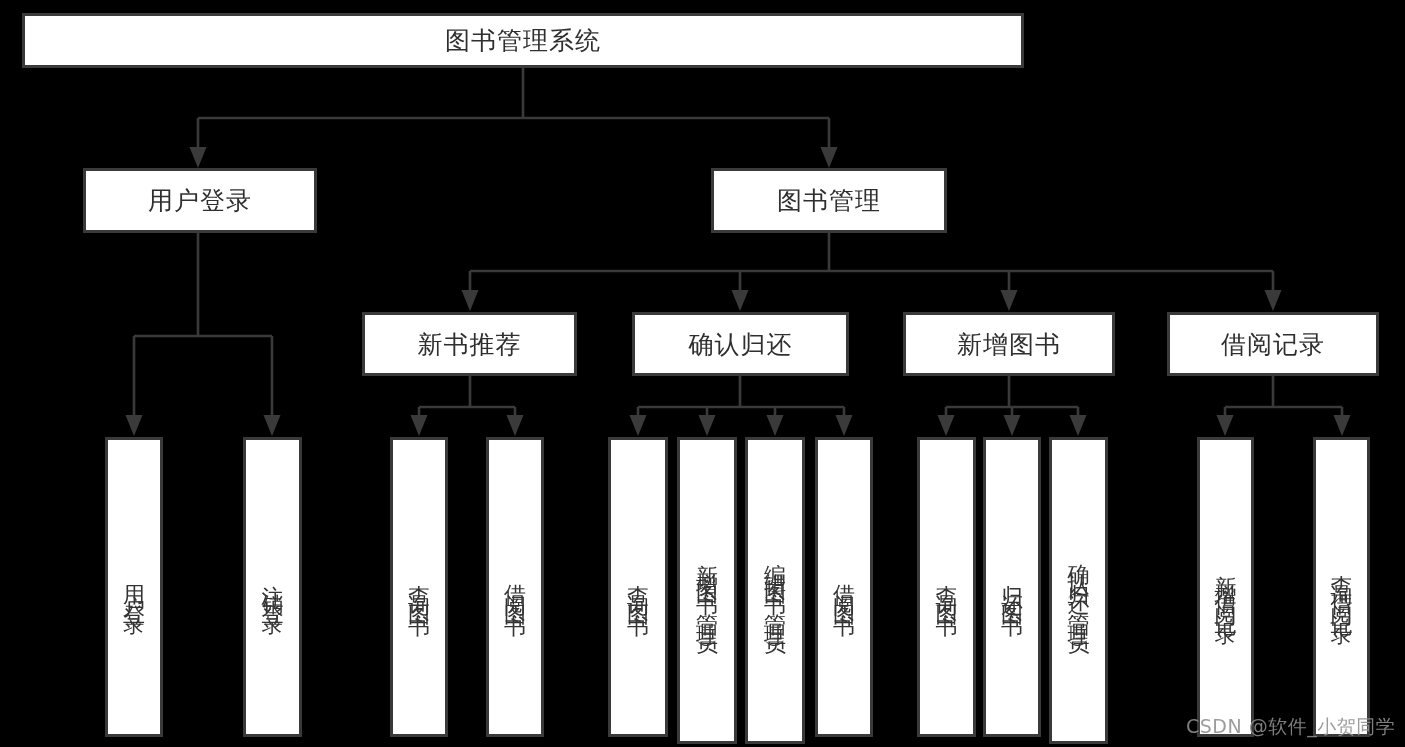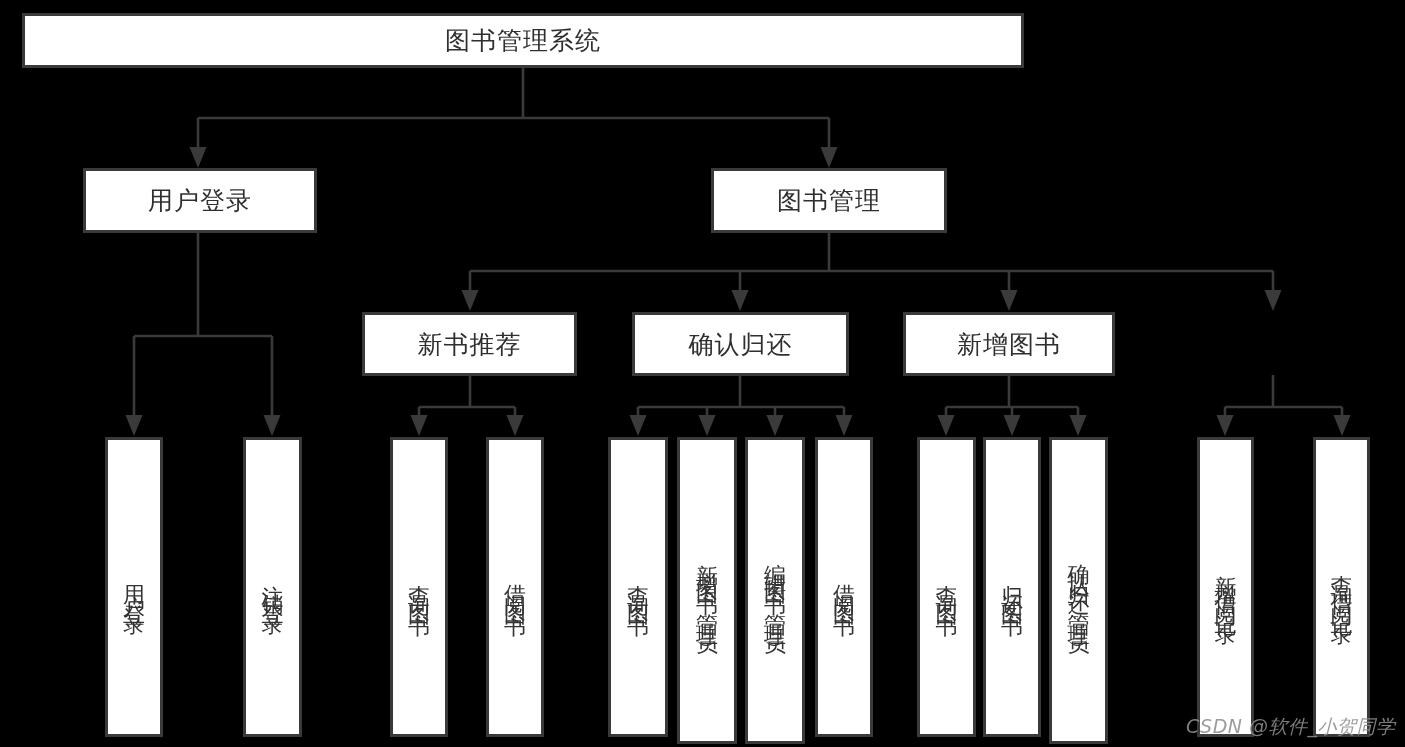--- a/index.html
+++ b/index.html
@@ -39,21 +39,20 @@
   }
   .watermark {
     position: absolute;
     left: 1186px;
     top: 714px;
     font-size: 19px;
     letter-spacing: 0.5px;
     color: rgba(142, 142, 142, 0.88);
     white-space: nowrap;
     z-index: 4;
-    font-style: italic;
   }
 </style>
 </head>
 <body>
 
 <div class="stage">
 
   <svg class="connector-layer" width="1405" height="747" viewBox="0 0 1405 747" xmlns="http://www.w3.org/2000/svg">
     <path fill="none" stroke="#3a3a3a" stroke-width="2.6" d="M523 68 V118
              M198 118 H829
@@ -122,20 +121,23 @@
 
   <div class="box hbox" style="left:711px;top:168px;width:236px;height:65px">
     <span>图书管理</span>
   </div>
   <div class="box hbox" style="left:632px;top:312px;width:217px;height:64px">
     <span>确认归还</span>
   </div>
   <div class="box hbox" style="left:903px;top:312px;width:212px;height:64px">
     <span>新增图书</span>
   </div>
+  <div class="box hbox" style="left:1167px;top:312px;width:212px;height:64px">
+    <span>借阅记录</span>
+  </div>
 
   <div class="box vbox" style="left:105px;top:437px;width:58px;height:300px">
     <span class="vtext">用户登录</span>
   </div>
   <div class="box vbox" style="left:243px;top:437px;width:59px;height:300px">
     <span class="vtext">注销登录</span>
   </div>
 
   <div class="box vbox" style="left:390px;top:437px;width:58px;height:300px">
     <span class="vtext">查询图书</span>

